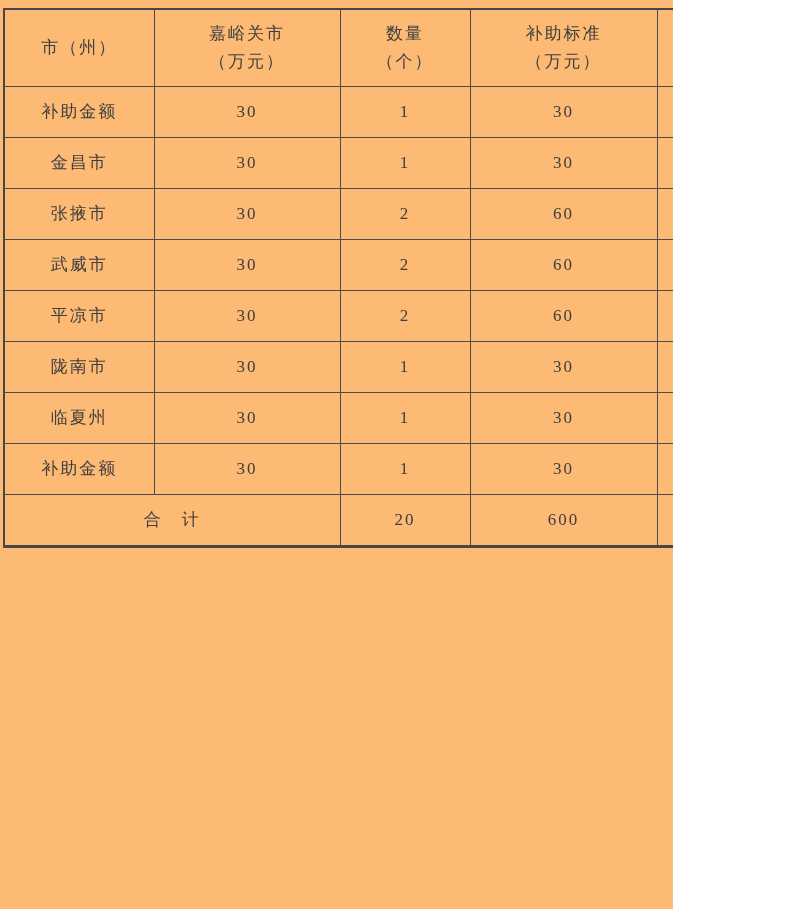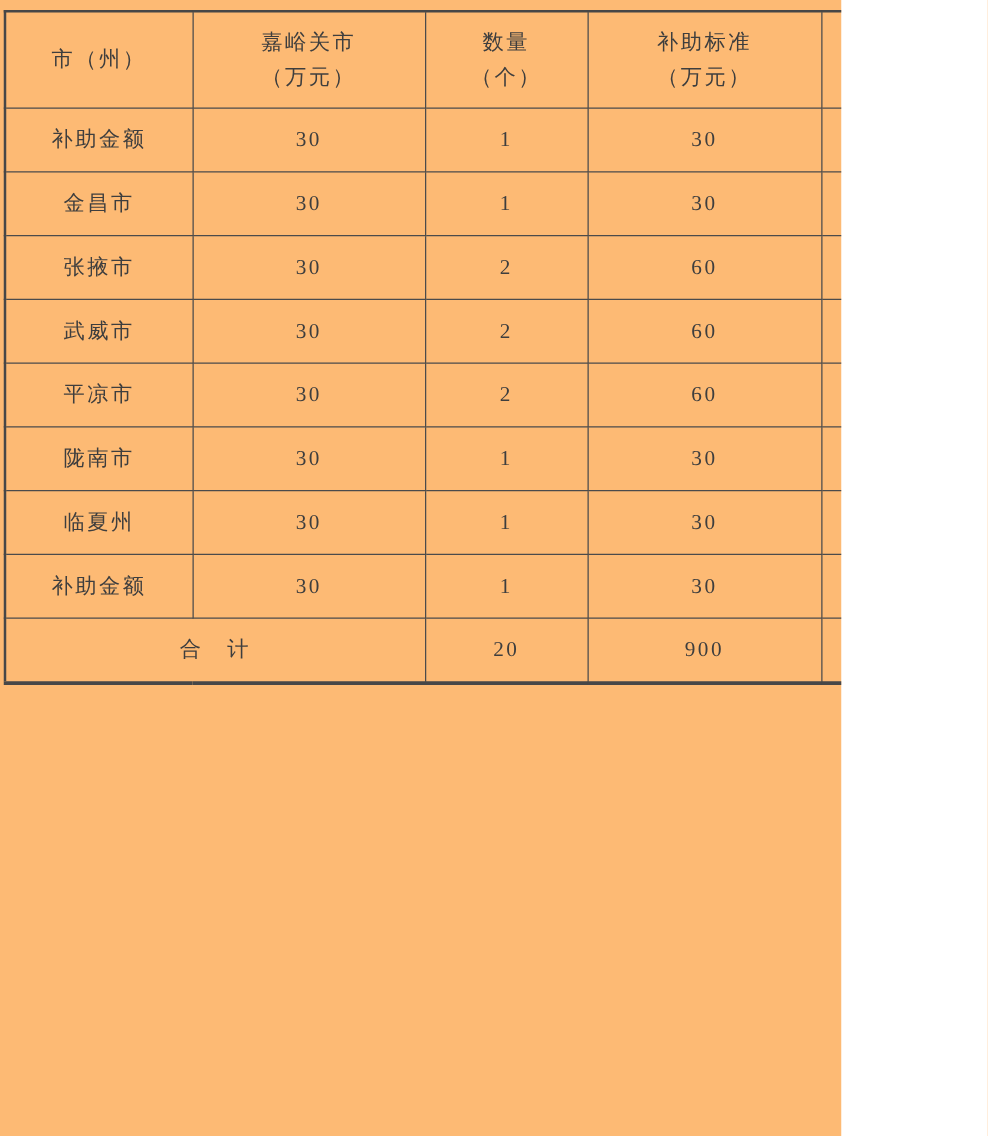--- a/index.html
+++ b/index.html
@@ -130,18 +130,18 @@
       <tr class="data-row">
         <td>补助金额</td>
         <td class="num-cell">30</td>
         <td class="num-cell">1</td>
         <td class="num-cell">30</td>
         <td></td>
       </tr>
       <tr class="total-row">
         <td colspan="2">合　计</td>
         <td class="num-cell">20</td>
-        <td class="num-cell">900</td>
+        <td class="num-cell">600</td>
         <td></td>
       </tr>
     </tbody>
   </table>
 </div>
 
 </body></html>

